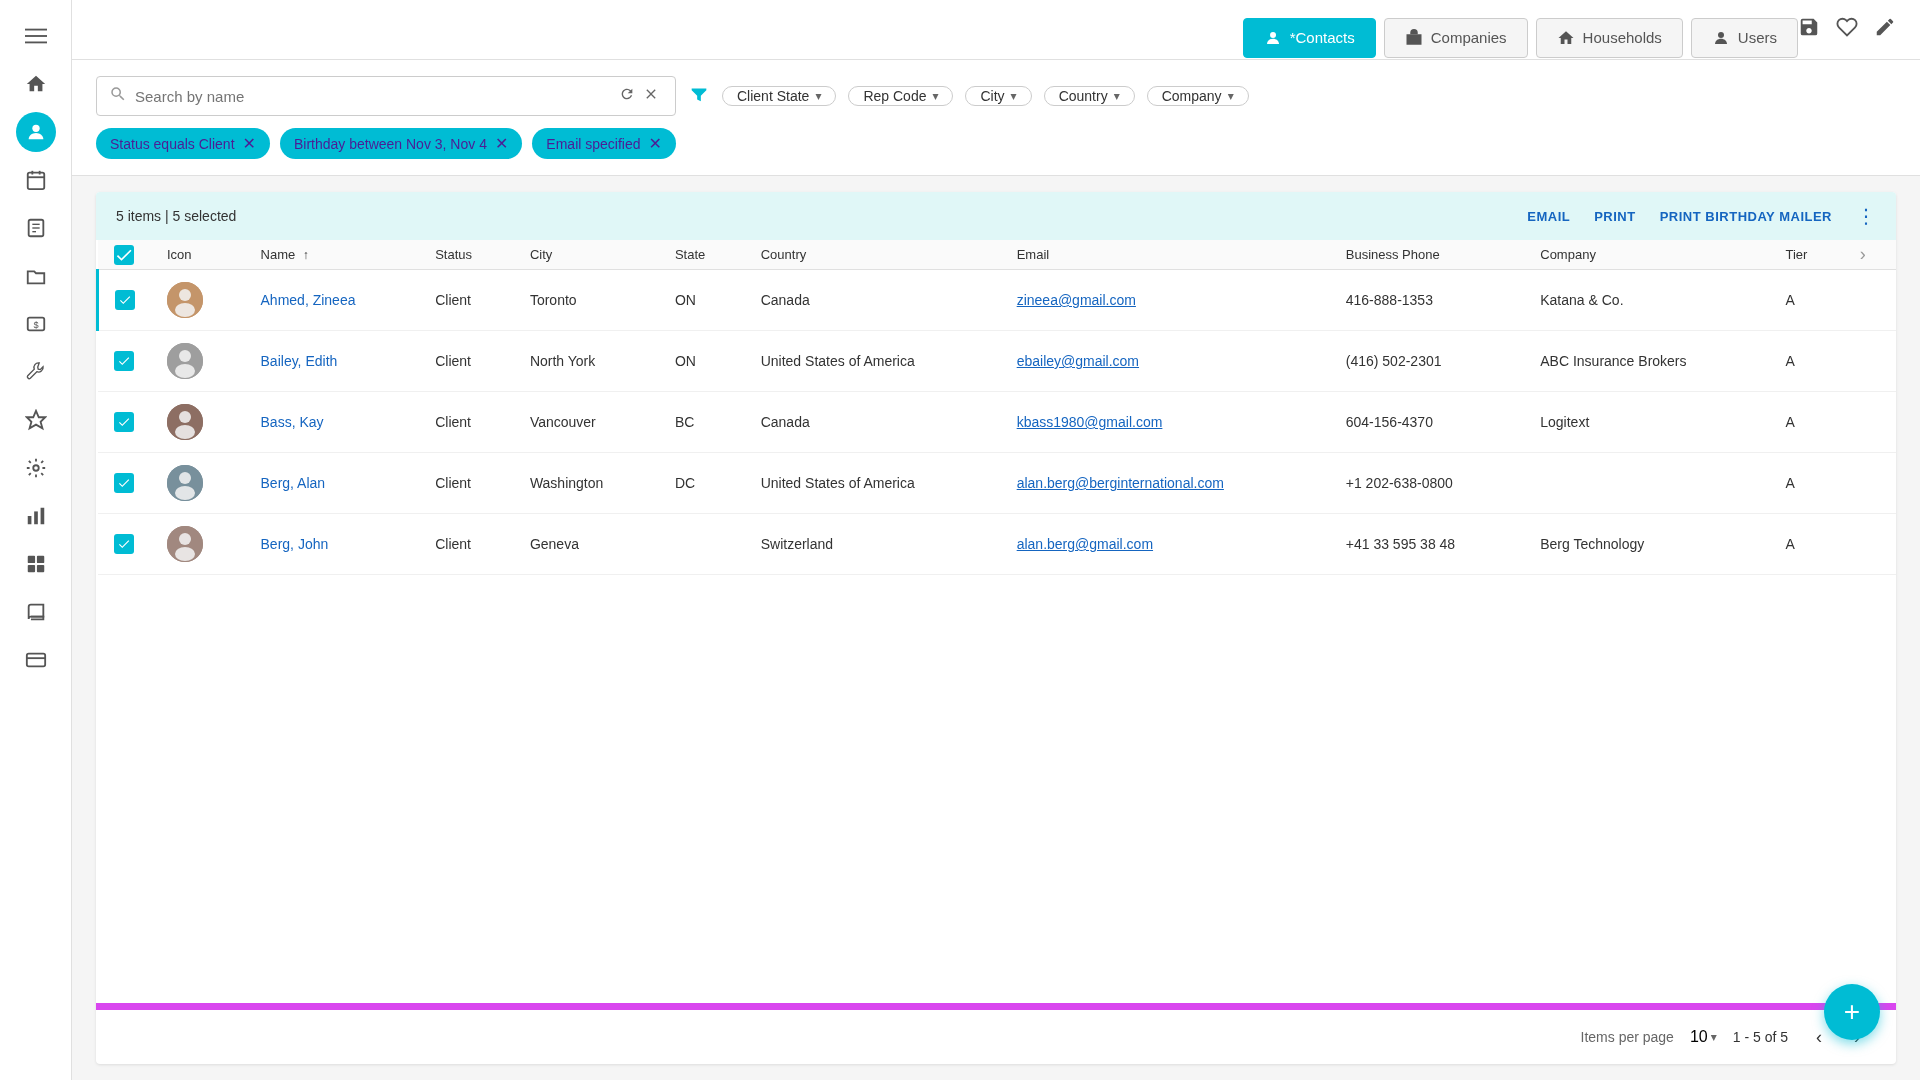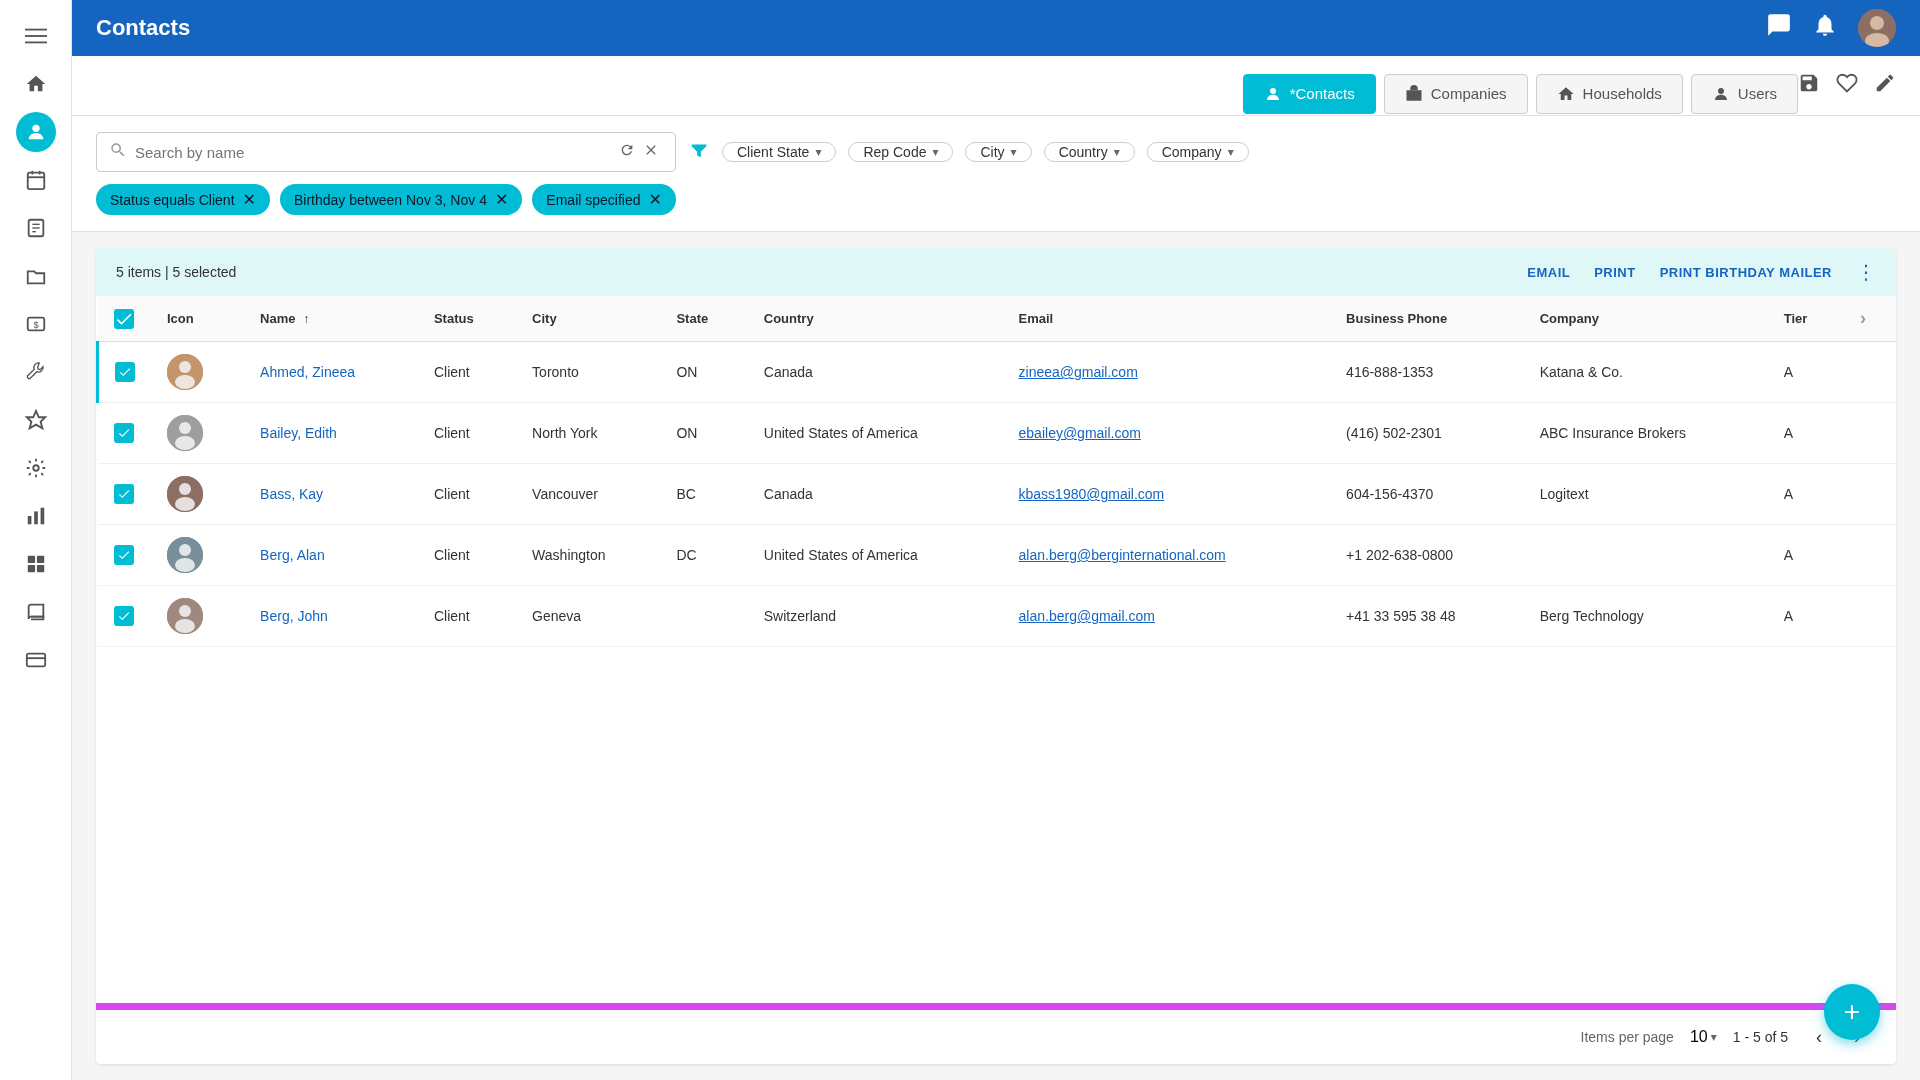--- a/index.html
+++ b/index.html
@@ -37,34 +37,34 @@
     .search-box { display: flex; align-items: center; border: 1px solid #ccc; border-radius: 4px; padding: 8px 12px; width: 580px; background: #fff; }
     .search-box input { border: none; outline: none; font-size: 15px; flex: 1; color: #404040; }
     .search-icon { color: #999; margin-right: 8px; }
     .search-btn { background: none; border: none; cursor: pointer; color: #666; font-size: 16px; padding: 0 4px; }
     .filter-icon { font-size: 20px; color: #00bcd4; cursor: pointer; }
     .filter-dropdown { padding: 1px 14px; border: 1px solid #ccc; border-radius: 20px; background: #fff; cursor: pointer; font-size: 14px; color: #333; display: flex; align-items: center; gap: 6px; }
     .filter-dropdown .arrow { font-size: 12px; color: #666; }
 
     
     .active-filters { display: flex; gap: 10px; flex-wrap: wrap; }
-    .filter-chip { background: #00bcd4; color: #0f172a; padding: 6px 14px; border-radius: 20px; font-size: 14px; display: flex; align-items: center; gap: 8px; cursor: pointer; }
+    .filter-chip { background: #00bcd4; color: #4c1d95; padding: 6px 14px; border-radius: 20px; font-size: 14px; display: flex; align-items: center; gap: 8px; cursor: pointer; }
     .filter-chip .close { font-size: 16px; cursor: pointer; }
 
     
     .table-container { flex: 1; background: #fff; margin: 16px 24px; border-radius: 4px; overflow: hidden; box-shadow: 0 1px 3px rgba(0,0,0,0.1); display: flex; flex-direction: column; justify-content: flex-end; }
     .table-toolbar { background: #e0f7f7; padding: 12px 20px; display: flex; align-items: center; justify-content: space-between; }
     .table-info { font-size: 14px; color: #333; }
     .table-actions { display: flex; gap: 24px; align-items: center; }
     .table-action-btn { font-size: 13px; font-weight: 700; color: #1565c0; cursor: pointer; letter-spacing: 0.5px; }
     .more-icon { font-size: 20px; color: #1565c0; cursor: pointer; }
 
     
     .data-table { width: 100%; border-collapse: collapse; }
-    .data-table th { padding: 12px 16px; text-align: left; font-size: 13px; font-weight: 700; color: #333; border-bottom: 1px solid #e0e0e0; background: #fafafa; white-space: nowrap; }
+    .data-table th { padding: 4px 16px; text-align: left; font-size: 13px; font-weight: 400; color: #333; border-bottom: 1px solid #e0e0e0; background: #fafafa; white-space: nowrap; }
     .data-table td { padding: 12px 16px; font-size: 14px; color: #333; border-bottom: 1px solid #f0f0f0; vertical-align: middle; }
     .data-table tr.selected { border-left: 3px solid #00bcd4; }
     .checkbox { width: 20px; height: 20px; background: #00bcd4; border-radius: 3px; display: flex; align-items: center; justify-content: center; cursor: pointer; }
     .checkbox-header { width: 20px; height: 20px; background: #00bcd4; border-radius: 3px; display: flex; align-items: center; justify-content: center; cursor: pointer; }
     .checkbox svg { width: 14px; height: 14px; fill: #fff; }
     .contact-name { color: #1565c0; cursor: pointer; text-decoration: none; }
     .sort-icon { font-size: 12px; margin-left: 4px; }
 
     
     .pagination { display: flex; align-items: center; justify-content: flex-end; padding: 12px 24px; border-top: 7px solid #d946ef; gap: 16px; }
@@ -170,42 +170,20 @@
   <div class="sidebar-icon">
     <svg width="22" height="22" viewBox="0 0 24 24" fill="#555">
         <rect x="2" y="5" width="20" height="14" rx="2" stroke="#555" stroke-width="2" fill="none"></rect>
         <line x1="2" y1="10" x2="22" y2="10" stroke="#555" stroke-width="2"></line>
       </svg>
   </div>
 </div>
 
 <div class="main">
 
-  <div class="header">
-    <span class="header-title">Contacts</span>
-    <div class="header-actions">
-      <span class="header-icon">
-        <svg width="26" height="26" viewBox="0 0 24 24" fill="white">
-            <path d="M20 2H4c-1.1 0-2 .9-2 2v18l4-4h14c1.1 0 2-.9 2-2V4c0-1.1-.9-2-2-2z"></path>
-          </svg>
-      </span>
-      <span class="header-icon">
-        <svg width="26" height="26" viewBox="0 0 24 24" fill="white">
-            <path d="M12 22c1.1 0 2-.9 2-2h-4c0 1.1.9 2 2 2zm6-6V11c0-3.07-1.64-5.64-4.5-6.32V4c0-.83-.67-1.5-1.5-1.5s-1.5.67-1.5 1.5v.68C7.63 5.36 6 7.92 6 11v5l-2 2v1h16v-1l-2-2z"></path>
-          </svg>
-      </span>
-      <div class="avatar">
-        <svg width="38" height="38" viewBox="0 0 38 38">
-            <circle cx="19" cy="19" r="19" fill="#8d6e63"></circle>
-            <circle cx="19" cy="14" r="7" fill="#d7b8a5"></circle>
-            <ellipse cx="19" cy="32" rx="12" ry="8" fill="#d7b8a5"></ellipse>
-          </svg>
-      </div>
-    </div>
-  </div>
 
   <div class="content">
 
     <div class="tab-bar">
       <div class="tabs">
         <div class="tab active">
           <svg width="18" height="18" viewBox="0 0 24 24" fill="white">
               <circle cx="12" cy="8" r="4"></circle>
               <path d="M4 20c0-4 3.6-7 8-7s8 3 8 7" fill="white"></path>
             </svg>

